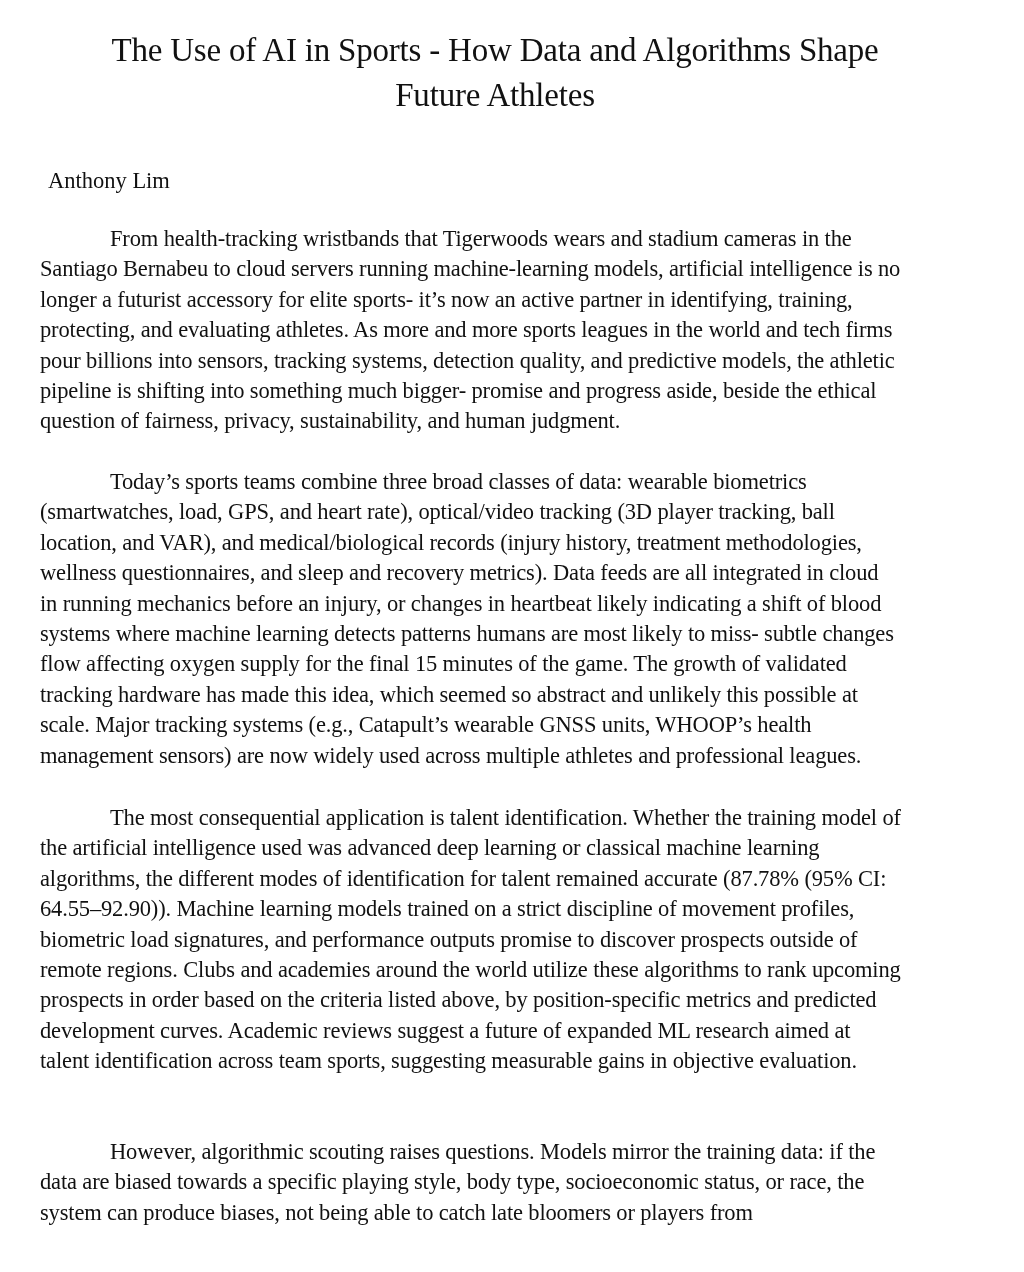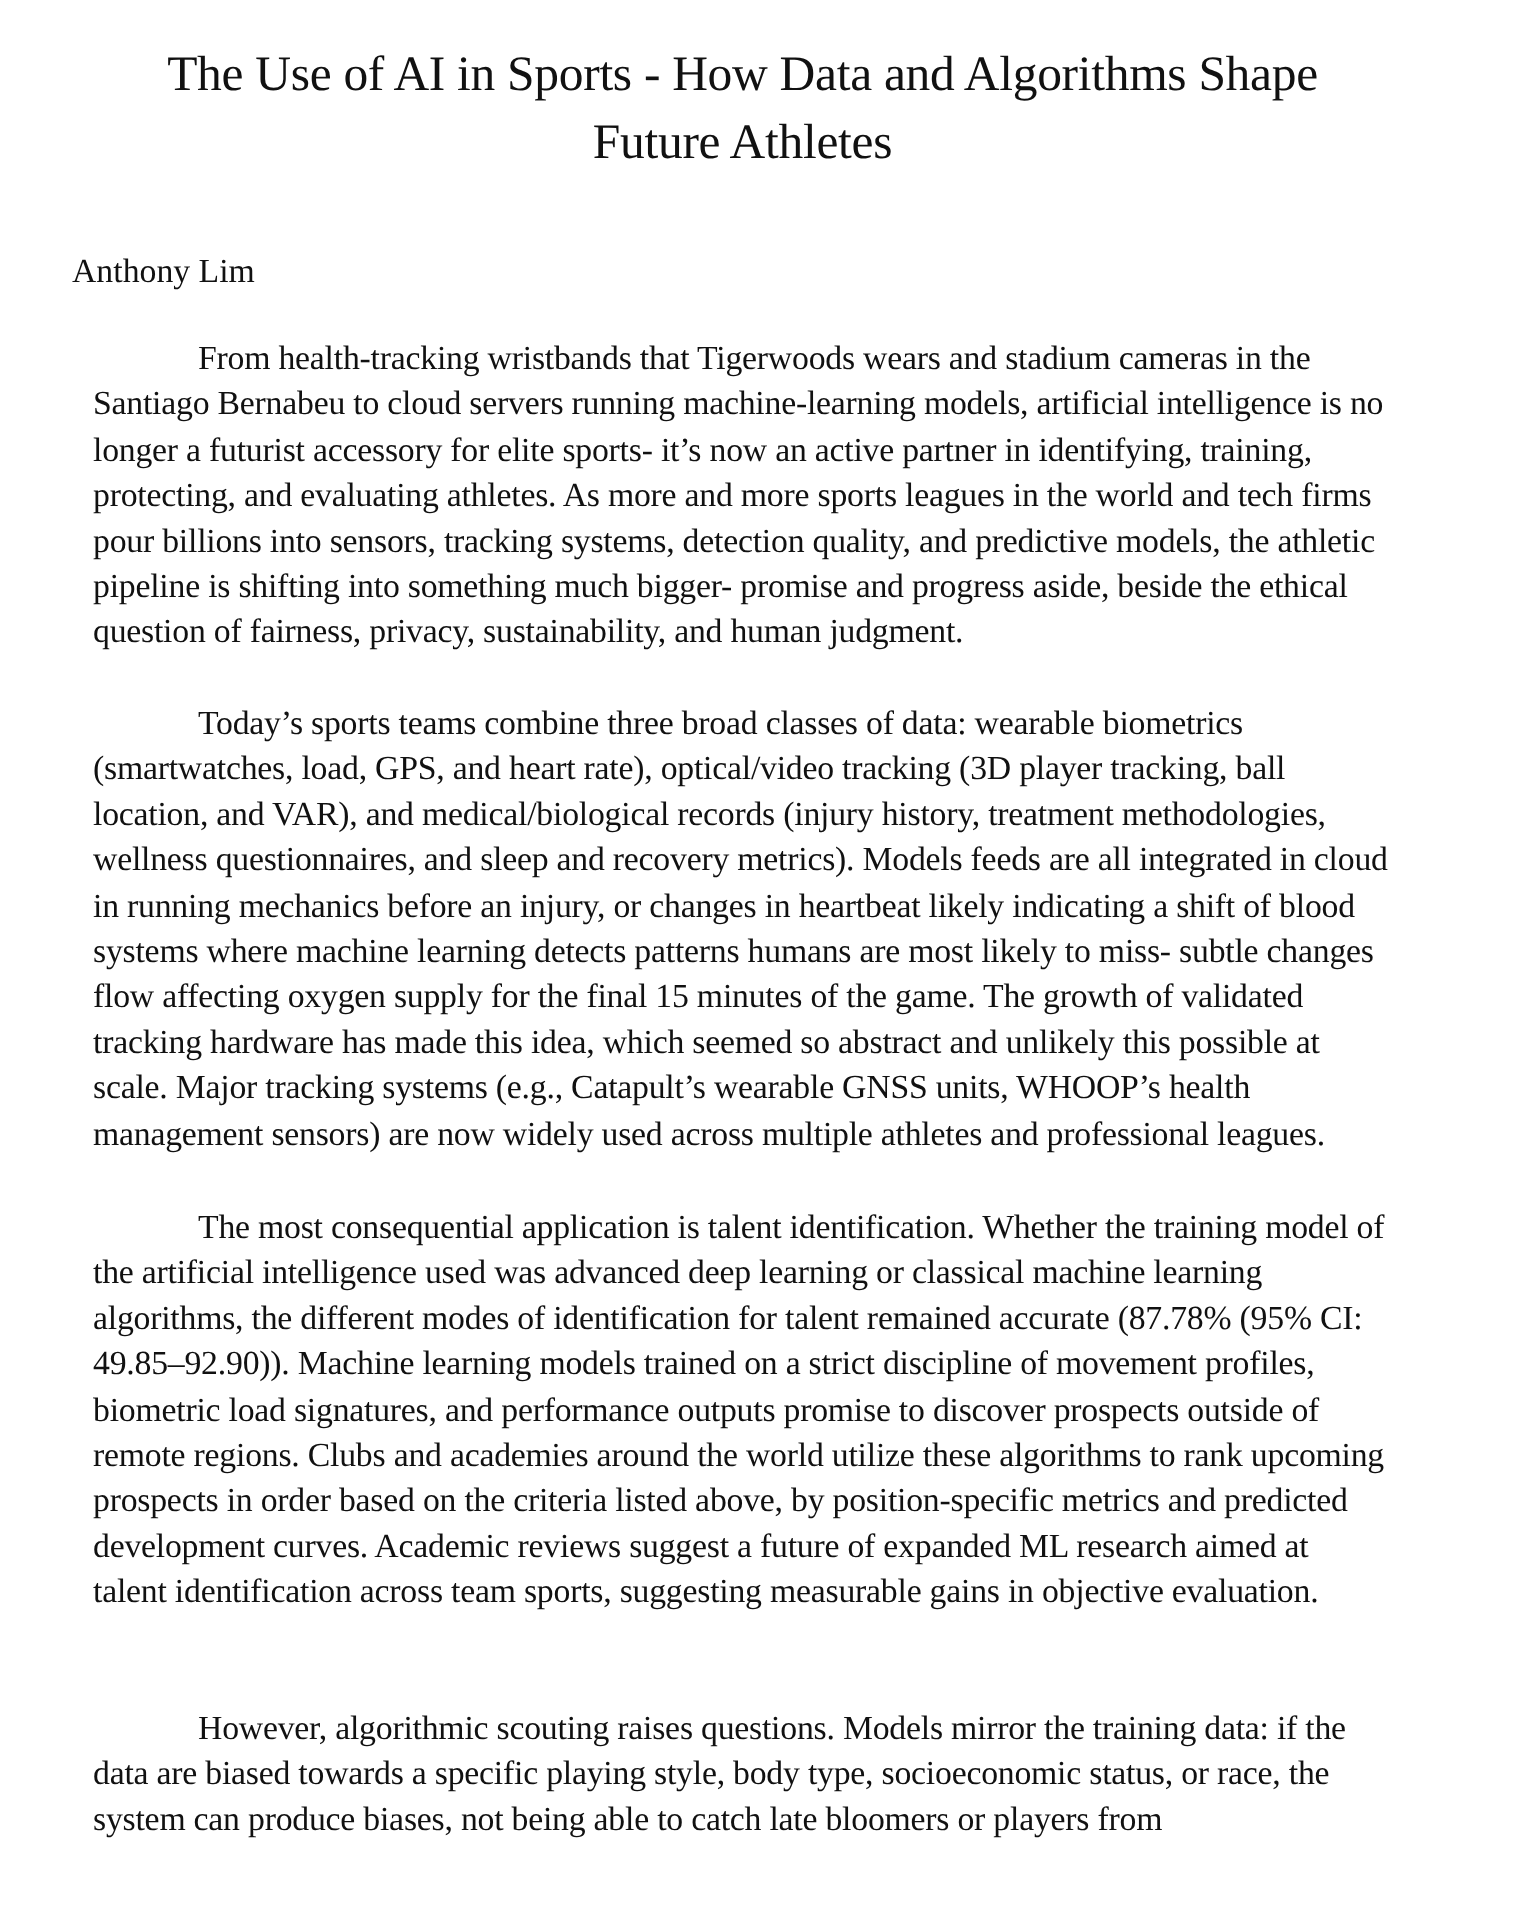--- a/index.html
+++ b/index.html
@@ -27,21 +27,21 @@
     .author {
       position: absolute;
       left: 46px;
       top: 165px;
       font-size: 22.5px;
       line-height: 28px;
       margin: 2px;
     }
     .para {
       position: absolute;
-      left: 62px;
+      left: 40px;
       margin: 0;
       font-size: 22.5px;
       line-height: 30.4px;
       letter-spacing: -0.15px;
     }
     .para .line { display: block; white-space: nowrap; }
     .para .line.first { padding-left: 70px; }
     #p1 { top: 224px; }
     #p2 { top: 467px; }
     #p3 { top: 803px; }
@@ -66,34 +66,34 @@
     <span class="line">protecting, and evaluating athletes. As more and more sports leagues in the world and tech firms</span>
     <span class="line">pour billions into sensors, tracking systems, detection quality, and predictive models, the athletic</span>
     <span class="line">pipeline is shifting into something much bigger- promise and progress aside, beside the ethical</span>
     <span class="line">question of fairness, privacy, sustainability, and human judgment.</span>
   </p>
 
   <p class="para" id="p2">
     <span class="line first">Today’s sports teams combine three broad classes of data: wearable biometrics</span>
     <span class="line">(smartwatches, load, GPS, and heart rate), optical/video tracking (3D player tracking, ball</span>
     <span class="line">location, and VAR), and medical/biological records (injury history, treatment methodologies,</span>
-    <span class="line">wellness questionnaires, and sleep and recovery metrics). Models feeds are all integrated in cloud</span>
+    <span class="line">wellness questionnaires, and sleep and recovery metrics). Data feeds are all integrated in cloud</span>
     <span class="line">in running mechanics before an injury, or changes in heartbeat likely indicating a shift of blood</span>
     <span class="line">systems where machine learning detects patterns humans are most likely to miss- subtle changes</span>
     <span class="line">flow affecting oxygen supply for the final 15 minutes of the game. The growth of validated</span>
     <span class="line">tracking hardware has made this idea, which seemed so abstract and unlikely this possible at</span>
     <span class="line">scale. Major tracking systems (e.g., Catapult’s wearable GNSS units, WHOOP’s health</span>
     <span class="line">management sensors) are now widely used across multiple athletes and professional leagues.</span>
   </p>
 
   <p class="para" id="p3">
     <span class="line first">The most consequential application is talent identification. Whether the training model of</span>
     <span class="line">the artificial intelligence used was advanced deep learning or classical machine learning</span>
     <span class="line">algorithms, the different modes of identification for talent remained accurate (87.78% (95% CI:</span>
-    <span class="line">49.85–92.90)). Machine learning models trained on a strict discipline of movement profiles,</span>
+    <span class="line">64.55–92.90)). Machine learning models trained on a strict discipline of movement profiles,</span>
     <span class="line">biometric load signatures, and performance outputs promise to discover prospects outside of</span>
     <span class="line">remote regions. Clubs and academies around the world utilize these algorithms to rank upcoming</span>
     <span class="line">prospects in order based on the criteria listed above, by position-specific metrics and predicted</span>
     <span class="line">development curves. Academic reviews suggest a future of expanded ML research aimed at</span>
     <span class="line">talent identification across team sports, suggesting measurable gains in objective evaluation.</span>
   </p>
 
   <p class="para" id="p4">
     <span class="line first">However, algorithmic scouting raises questions. Models mirror the training data: if the</span>
     <span class="line">data are biased towards a specific playing style, body type, socioeconomic status, or race, the</span>

